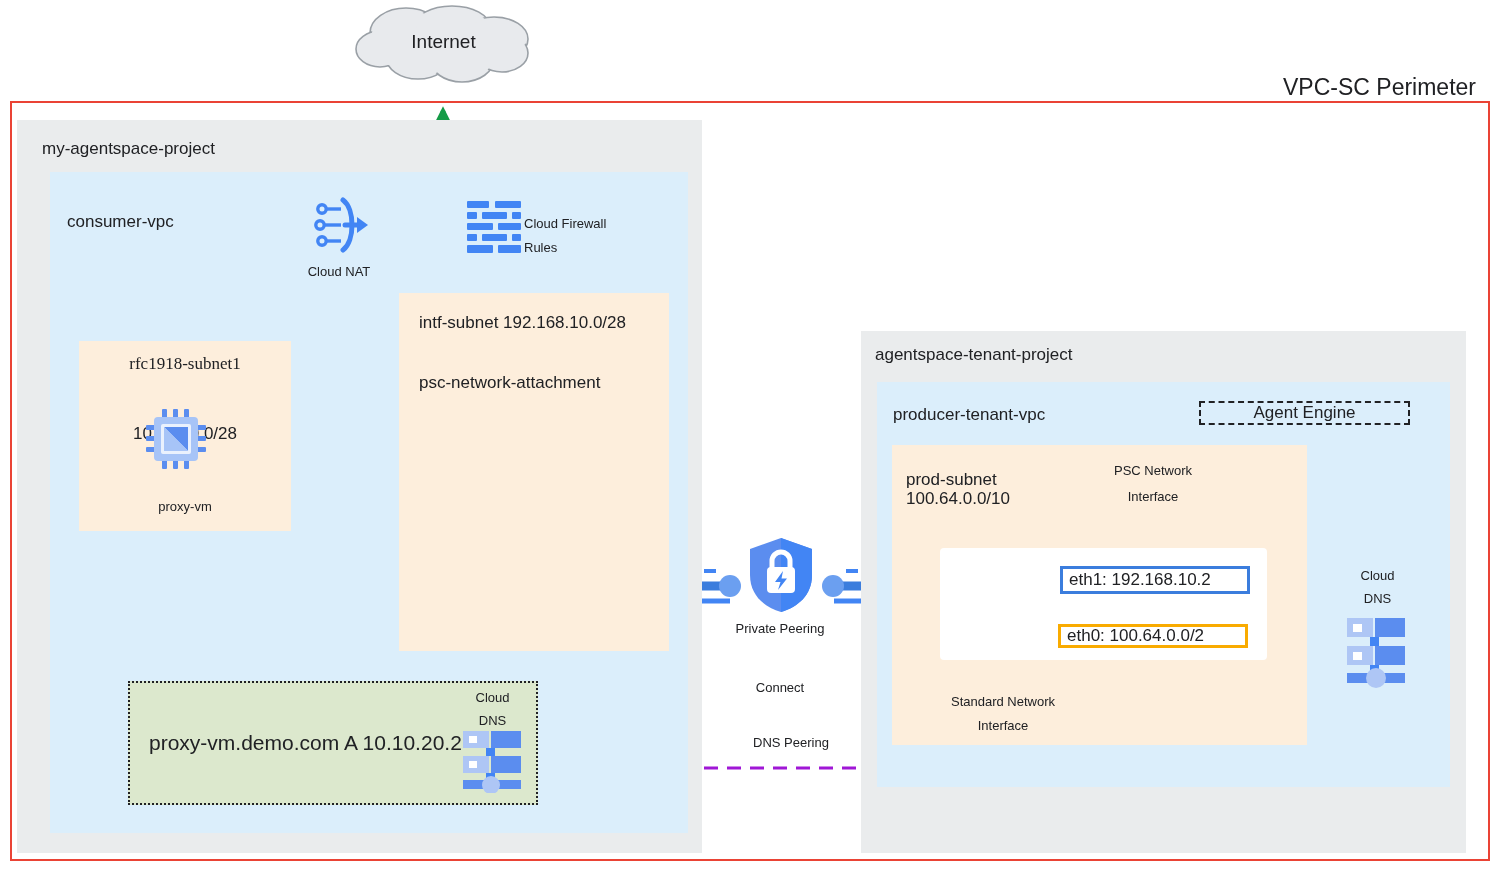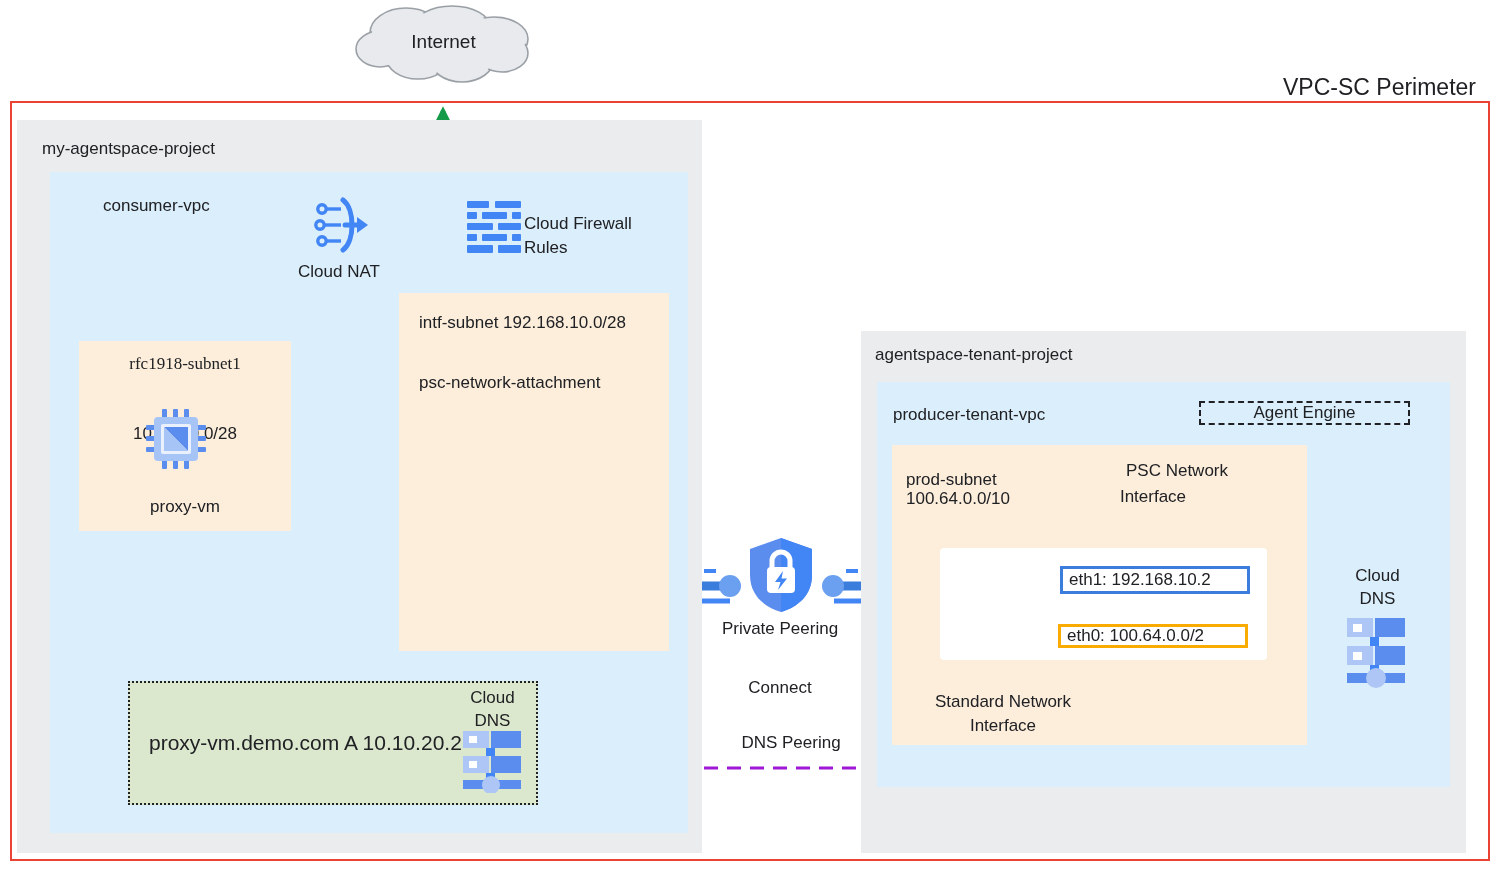--- a/index.html
+++ b/index.html
@@ -136,21 +136,21 @@
     border: 3px solid #3b7ddd;
   }
   #nic-eth0 {
     left: 1058px; top: 624px;
     width: 190px; height: 24px;
     border: 3px solid #f9ab00;
   }
 
   
   .plain-label {
-    font-size: 17px;
+    font-size: 13px;
     color: #202124;
     text-align: center;
     line-height: 23px;
   }
 
   
   #overlay { left: 0; top: 0; width: 1502px; height: 869px; pointer-events: none; }
 
   
   .icon-wrap { line-height: 0; }
@@ -195,21 +195,21 @@
     <path d="M 520 768 L 1378 768 L 1378 690" fill="none" stroke="#a017d6" stroke-width="3" stroke-dasharray="14 9"></path>
   </svg>
 
   <div id="perimeter" class="abs"></div>
   <div id="perimeter-label" class="abs">VPC-SC Perimeter</div>
 
   <div id="project-left" class="abs project-box"></div>
   <div class="abs project-label" style="left:42px; top:139px;">my-agentspace-project</div>
 
   <div id="vpc-consumer" class="abs vpc-box"></div>
-  <div class="abs vpc-label" style="left:67px; top:196px;margin-left:36px;">consumer-vpc</div>
+  <div class="abs vpc-label" style="left:67px; top:212px;">consumer-vpc</div>
 
   <div class="abs icon-wrap" style="left:307px; top:195px;">
     <svg width="64" height="62" viewBox="0 0 64 62" xmlns="http://www.w3.org/2000/svg">
       <path d="M36 5 C 48 14 48 46 36 55" fill="none" stroke="#4285f4" stroke-width="5" stroke-linecap="round"></path>
       <circle cx="15" cy="14" r="4.2" fill="none" stroke="#4285f4" stroke-width="3.4"></circle>
       <circle cx="13" cy="30" r="4.2" fill="none" stroke="#4285f4" stroke-width="3.4"></circle>
       <circle cx="15" cy="46" r="4.2" fill="none" stroke="#4285f4" stroke-width="3.4"></circle>
       <line x1="19" y1="14" x2="34" y2="14" stroke="#4285f4" stroke-width="3.4"></line>
       <line x1="17" y1="30" x2="34" y2="30" stroke="#4285f4" stroke-width="3.4"></line>
       <line x1="19" y1="46" x2="34" y2="46" stroke="#4285f4" stroke-width="3.4"></line>
@@ -312,21 +312,21 @@
   <div class="abs vpc-label" style="left:893px; top:405px;">producer-tenant-vpc</div>
 
   <div id="agent-engine-box" class="abs">
     <span id="agent-engine-label">Agent Engine</span>
   </div>
 
   <div id="subnet-prod" class="abs subnet-box"></div>
   <div class="abs subnet-text" style="left:906px; top:468px;">prod-subnet</div>
   <div class="abs subnet-text" style="left:906px; top:487px;">100.64.0.0/10</div>
 
-  <div class="abs plain-label" style="left:1078px; top:459px; width:150px;text-align:right;">PSC Network</div>
+  <div class="abs plain-label" style="left:1078px; top:459px; width:150px;">PSC Network</div>
   <div class="abs plain-label" style="left:1078px; top:485px; width:150px;">Interface</div>
   <div class="abs plain-label" style="left:908px; top:690px; width:190px;">Standard Network</div>
   <div class="abs plain-label" style="left:908px; top:714px; width:190px;">Interface</div>
 
   <div id="instance-card" class="abs"></div>
   <div id="nic-eth1" class="abs nic-pill">eth1: 192.168.10.2</div>
   <div id="nic-eth0" class="abs nic-pill">eth0: 100.64.0.0/2</div>
 
   <div class="abs plain-label" style="left:1325px; top:564px; width:105px;">Cloud</div>
   <div class="abs plain-label" style="left:1325px; top:587px; width:105px;">DNS</div>

